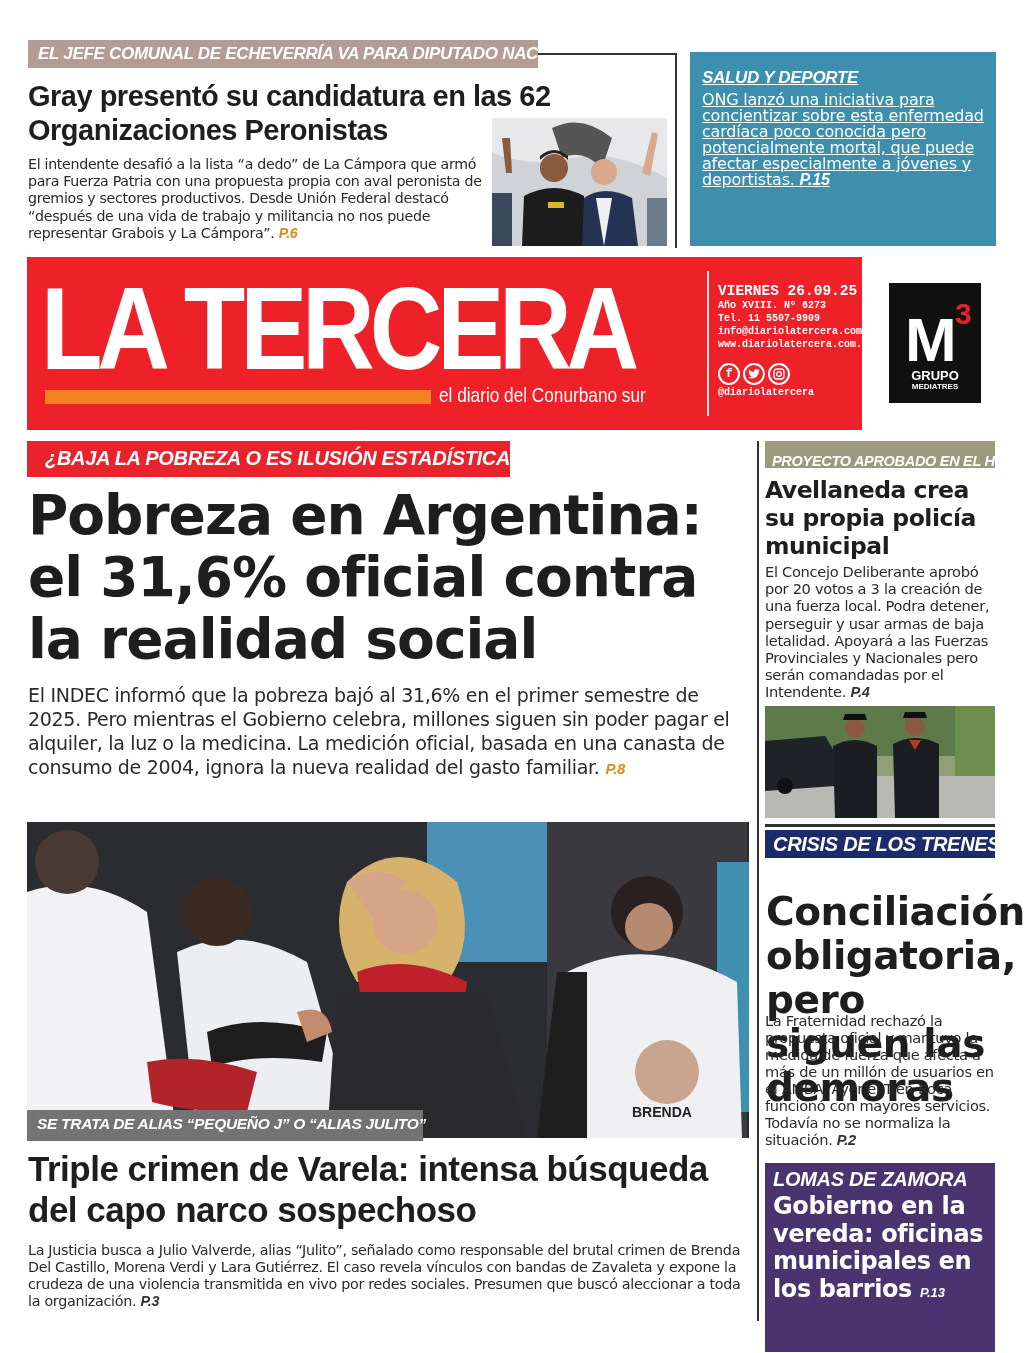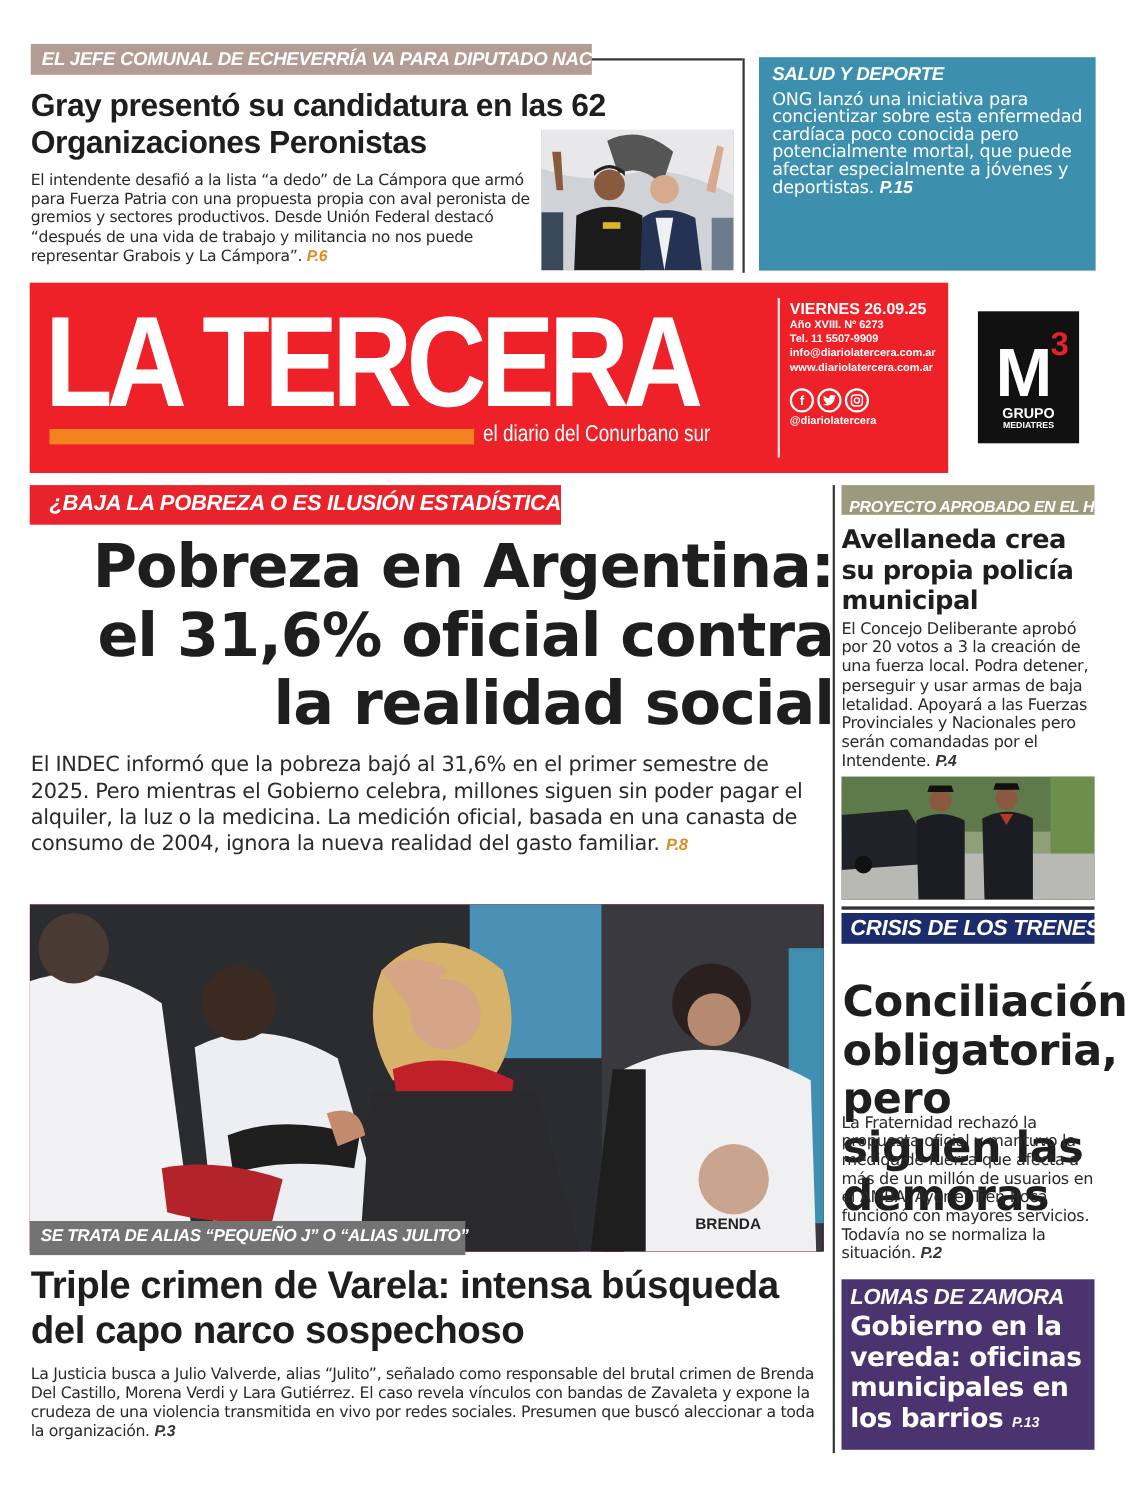--- a/index.html
+++ b/index.html
@@ -31,72 +31,72 @@
 
   
   #top-kicker { left: 28px; top: 40px; height: 28px; width: 510px; background: #b39c93; padding: 4px 10px; font-size: 17px; }
   #top-rule { left: 538px; top: 53px; width: 137px; height: 2px; background: #333; }
   #top-rule-v { left: 675px; top: 53px; width: 2px; height: 195px; background: #333; }
   #top-headline { left: 28px; top: 79px; width: 650px; font-size: 29px; line-height: 34px; font-family: "Liberation Sans", sans-serif; }
   #top-body { left: 28px; top: 156px; width: 460px; font-size: 14.2px; line-height: 17.2px; }
   #top-photo { left: 492px; top: 118px; width: 175px; height: 128px; overflow: hidden; background: #d8d8d8; }
 
   
-  #salud-box { left: 690px; top: 52px; width: 306px; height: 194px; background: #3d8fae; padding: 6px 12px; color: #fff; }
+  #salud-box { left: 690px; top: 52px; width: 306px; height: 194px; background: #3d8fae; padding: 16px 12px; color: #fff; text-decoration: underline; }
   #salud-kicker { font-size: 17px; color: #fff; }
   #salud-headline { font-family: "DejaVu Sans", sans-serif; font-weight: bold; font-size: 20.5px; line-height: 24px; color: #fff; margin-top: 2px; letter-spacing: -0.4px; }
   #salud-body { font-size: 16px; line-height: 16px; color: #fff; margin-top: 4px; letter-spacing: -0.2px; }
 
   
   #masthead { left: 27px; top: 257px; width: 835px; height: 173px; background: #ee2028; }
   #logo-text {
     left: 14px; top: 12px; font-family: "Liberation Sans", sans-serif; font-weight: bold;
     font-size: 117px; line-height: 120px; color: #fff; letter-spacing: -6px; transform: scaleX(0.86); transform-origin: left top;
   }
   #orange-bar { left: 18px; top: 133px; width: 386px; height: 14px; background: #f58220; }
   #tagline { left: 412px; top: 126px; font-family: "Liberation Sans", sans-serif; font-size: 21px; color: #fff; transform: scaleX(0.82); transform-origin: left top; white-space: nowrap; }
   .mast-sep { width: 2px; background: #fff; opacity: 0.9; }
   #mast-sep-1 { left: 680px; top: 14px; height: 145px; }
   #mast-sep-2 { left: 850px; top: 14px; height: 145px; }
-  #mast-info { left: 691px; top: 16px; color: #fff; font-family: Liberation Sans, sans-serif; }
+  #mast-info { left: 691px; top: 26px; color: #fff; font-family: Liberation Mono, monospace; }
   #mast-date { font-weight: bold; font-size: 14.5px; line-height: 16px; }
   .mast-line { font-size: 10px; line-height: 13px; font-weight: bold; }
   #social-icons { display: flex; gap: 3px; margin-top: 12px; }
   .soc { width: 22px; height: 22px; border: 2px solid #fff; border-radius: 50%; color: #fff; font-size: 12px; font-weight: bold; display: flex; align-items: center; justify-content: center; }
   #social-handle { font-size: 10px; font-weight: bold; margin-top: 2px; }
   #m3-logo { left: 862px; top: 26px; width: 92px; height: 120px; background: #111; color: #fff; font-family: "Liberation Sans", sans-serif; }
   #m3-m { position: absolute; left: 16px; top: 26px; font-size: 62px; font-weight: bold; line-height: 62px; letter-spacing: -2px; }
   #m3-3 { position: absolute; left: 66px; top: 16px; font-size: 30px; font-weight: bold; color: #e2232a; line-height: 30px; }
   #m3-grupo { position: absolute; left: 0; width: 92px; top: 86px; text-align: center; font-size: 13px; font-weight: bold; line-height: 13px; }
   #m3-mediatres { position: absolute; left: 0; width: 92px; top: 99px; text-align: center; font-size: 8px; font-weight: bold; }
 
   
   #main-kicker { left: 27px; top: 441px; width: 483px; height: 36px; background: #e8232b; padding: 6px 18px; font-size: 20px; }
-  #main-headline { left: 28px; top: 484px; width: 730px; font-size: 55px; line-height: 62px; letter-spacing: -1px; text-align: right; }
+  #main-headline { left: 28px; top: 484px; width: 730px; font-size: 55px; line-height: 62px; letter-spacing: -1px; }
   #main-body { left: 28px; top: 683px; width: 720px; font-size: 19px; line-height: 24px; }
 
   #main-photo { left: 27px; top: 822px; width: 722px; height: 316px; overflow: hidden; background: #ec4899; }
   #photo-caption { left: 27px; top: 1110px; width: 396px; height: 31px; background: #737373; padding: 5px 10px; font-size: 15.5px; }
 
   #crime-headline { left: 28px; top: 1148px; width: 730px; font-size: 35px; line-height: 41px; font-family: "Liberation Sans", sans-serif; letter-spacing: -0.5px; }
   #crime-body { left: 28px; top: 1242px; width: 720px; font-size: 14.3px; line-height: 17px; }
 
   
   #side-rule { left: 757px; top: 441px; width: 2px; height: 880px; background: #333; }
   #proj-kicker { left: 765px; top: 441px; width: 230px; height: 27px; background: #9c9a7c; padding: 12px 7px; font-size: 14.5px; }
   #proj-headline { left: 765px; top: 476px; width: 235px; font-size: 23.5px; line-height: 28px; }
   #proj-body { left: 765px; top: 563px; width: 235px; font-size: 14.6px; line-height: 17.2px; }
   #proj-photo { left: 765px; top: 706px; width: 230px; height: 112px; overflow: hidden; background: #7b8a6e; }
   #side-rule-2 { left: 765px; top: 824px; width: 230px; height: 3px; background: #333; }
 
   #trenes-kicker { left: 765px; top: 830px; width: 230px; height: 28px; background: #1c2b6b; padding: 3px 8px; font-size: 20px; }
   #trenes-headline { left: 766px; top: 866px; width: 235px; font-size: 39px; line-height: 44px; letter-spacing: -0.4px; margin-top: 24px; }
   #trenes-body { left: 765px; top: 1012px; width: 235px; font-size: 14.6px; line-height: 17px; }
 
-  #lomas-box { left: 765px; top: 1163px; width: 230px; height: 155px; background: #4b336f; padding: 5px 8px; }
+  #lomas-box { left: 765px; top: 1163px; width: 230px; height: 189px; background: #4b336f; padding: 5px 8px; }
   #lomas-kicker { font-size: 20px; color: #fff; }
   #lomas-headline { font-family: "DejaVu Sans", sans-serif; font-weight: bold; font-size: 24px; line-height: 27.5px; color: #fff; margin-top: 2px; letter-spacing: -0.4px; }
   #lomas-headline .page-ref { font-size: 13px; letter-spacing: 0; }
 </style>
 </head>
 <body>
 
 <div class="abs kicker" id="top-kicker">EL JEFE COMUNAL DE ECHEVERRÍA VA PARA DIPUTADO NACIONAL</div>
 <div class="abs" id="top-rule"></div>
 <div class="abs" id="top-rule-v"></div>

